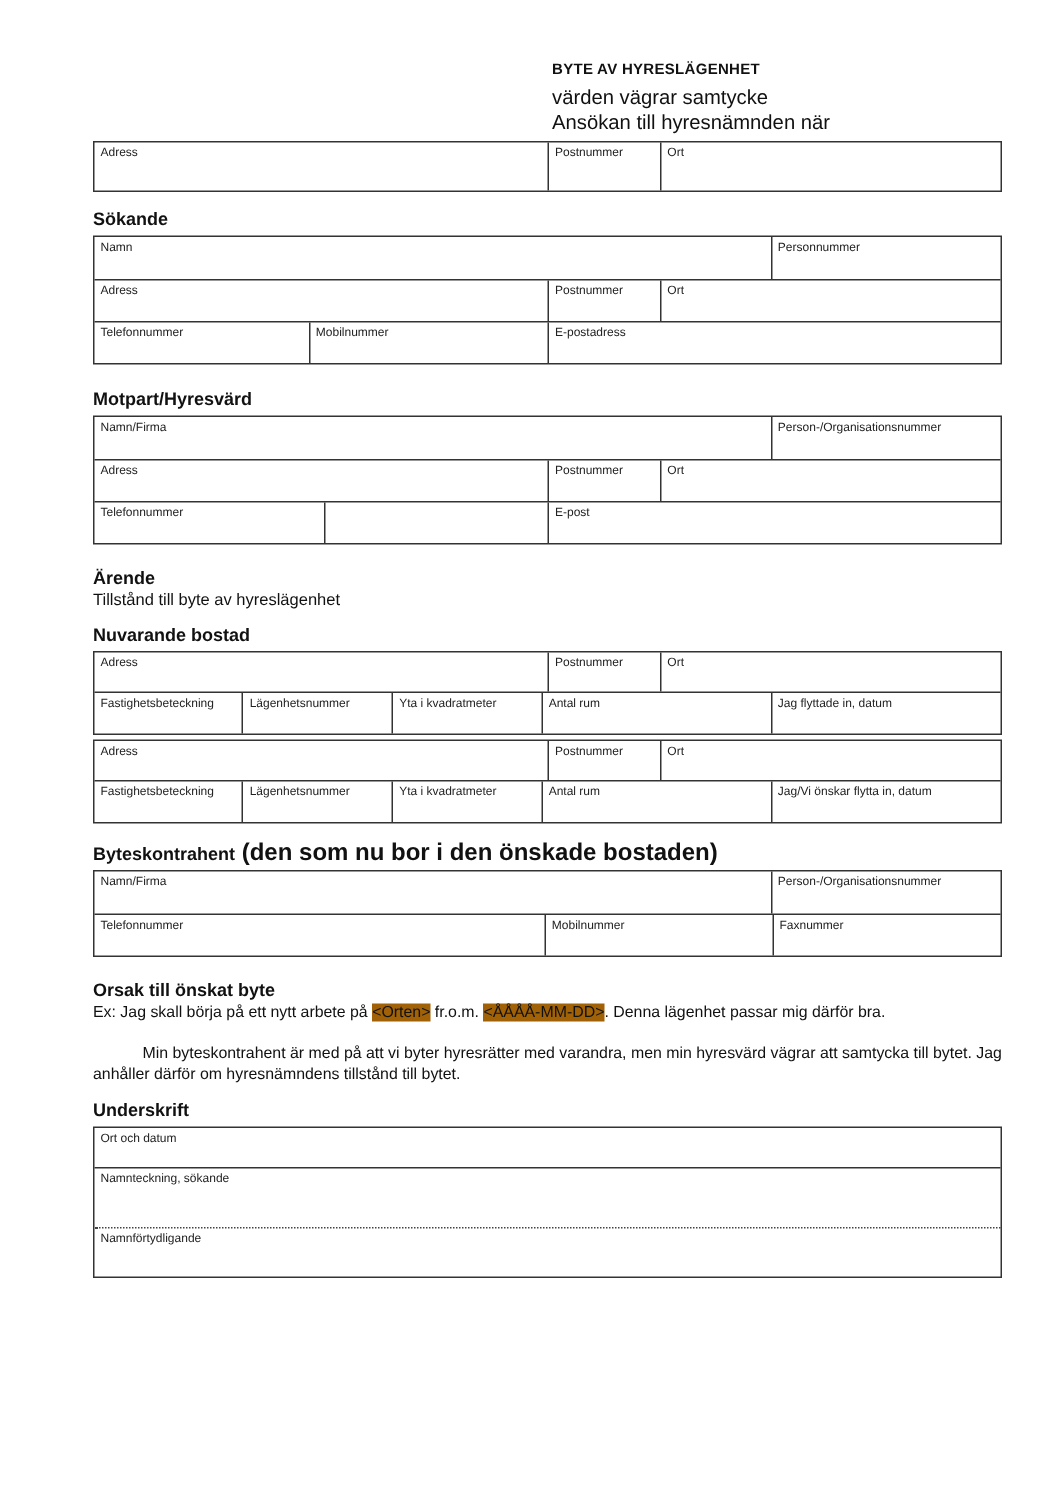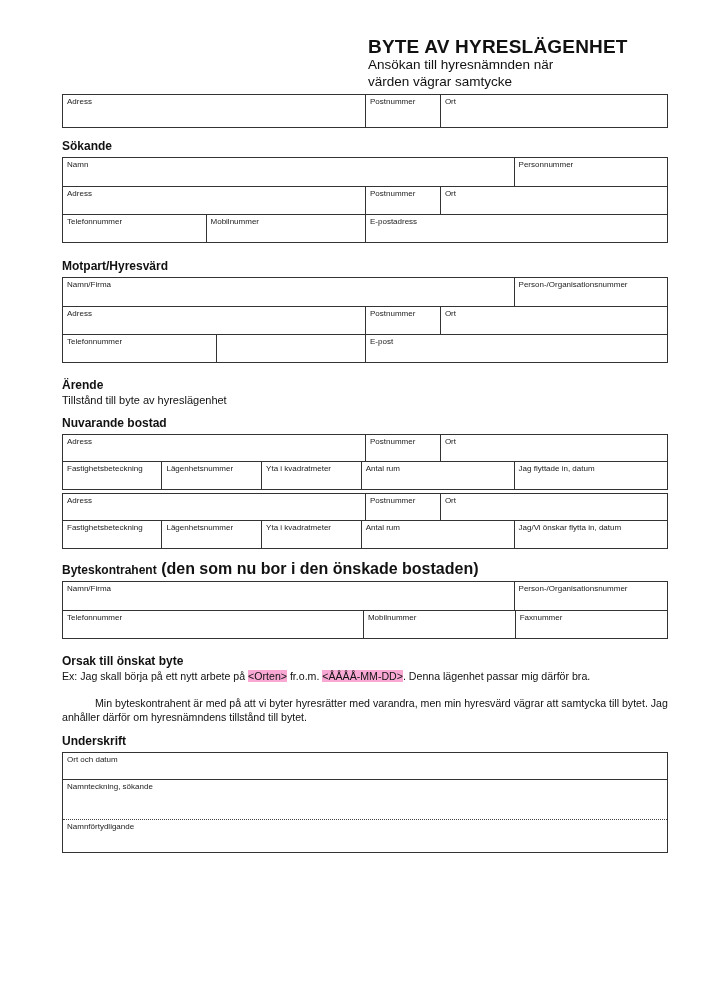--- a/index.html
+++ b/index.html
@@ -7,21 +7,21 @@
   body {
     width:707px; height:1000px;
     font-family:"Liberation Sans", sans-serif;
     color:#111;
     position:relative;
     overflow:hidden;
   }
   .page { width:707px; height:1000px; padding:38px 39px 0 62px; }
 
   .title-block { margin-left:306px; }
-  .doc-title { font-size:19px; font-weight:bold; line-height:18px; letter-spacing:.2px; }
+  .doc-title { font-size:10px; font-weight:bold; line-height:18px; letter-spacing:.2px; }
   .doc-subtitle { font-size:13.5px; line-height:17px; }
 
   .sh { font-size:12px; font-weight:bold; line-height:15px; }
   .sh .normal { font-weight:bold; font-size:16px; }
 
   .body-text { font-size:11px; line-height:14px; }
   .nowrap { white-space:nowrap; }
 
   .tbl { border:1px solid #333; width:100%; }
   .row { display:flex; height:28px; }
@@ -57,34 +57,34 @@
   .mt-s4 { margin-top:15px; }
   .mt-s5 { margin-top:9px; }
   .mt-s6 { margin-top:15px; }
   .mt-s7 { margin-top:12px; }
   .mt-s8 { margin-top:15px; }
   .mt-para { margin-top:13px;padding-left:33px; }
   .mt-s9 { margin-top:10px; }
   .mt-foot { margin-top:15px; }
 
   .ex-line { font-size:10.6px; line-height:14px; }
-  .hl { background:#f9a8d4; }
+  .hl { background:#a16207; }
 
   .footer { text-align:right; font-size:11px; }
   .footer .pg { font-weight:bold; }
 </style>
 </head>
 <body>
 
 <div class="page">
 
   <div class="title-block">
     <div class="doc-title">BYTE AV HYRESLÄGENHET</div>
+    <div class="doc-subtitle">värden vägrar samtycke</div>
     <div class="doc-subtitle">Ansökan till hyresnämnden när</div>
-    <div class="doc-subtitle">värden vägrar samtycke</div>
   </div>
 
   <div class="tbl mt-tbl">
     <div class="row h32">
       <div class="cell c50">
           <span class="lbl">Adress</span>
         </div>
       <div class="cell c124">
           <span class="lbl">Postnummer</span>
         </div>

